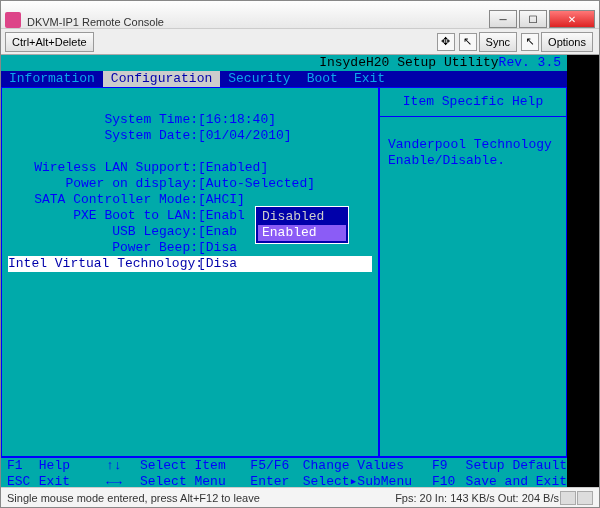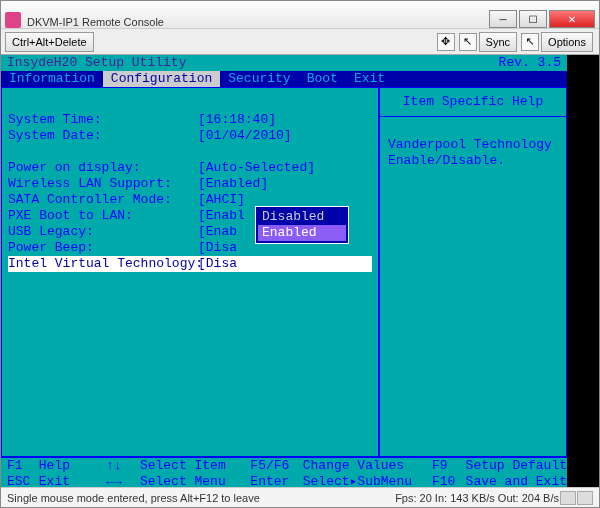--- a/index.html
+++ b/index.html
@@ -11,31 +11,31 @@
 .winbtns { display: flex; gap: 2px; }
 .winbtn { width: 28px; height: 18px; border: 1px solid #888; background: linear-gradient(#f8f8f8,#dcdcdc); display: flex; align-items: center; justify-content: center; font-size: 10px; }
 .winbtn.close { background: linear-gradient(#f77,#d22); color: #fff; width: 46px; }
 .toolbar { height: 26px; background: #eee; border-bottom: 1px solid #aaa; display: flex; align-items: center; padding: 2px 4px; }
 .tbtn { border: 1px solid #999; background: linear-gradient(#fafafa,#e0e0e0); padding: 3px 6px; font-size: 11px; margin-right: 2px; }
 .toolbar .spacer { flex: 1; }
 .tool-icon { width: 18px; height: 18px; display: inline-flex; align-items: center; justify-content: center; border: 1px solid #999; margin: 0 2px; background: #f8f8f8; }
 .console { flex: 1; background: #000; position: relative; overflow: hidden; }
 .bios { position: absolute; top: 0; left: 0; width: 566px; height: 434px; font-family: 'Courier New', monospace; font-size: 13px; line-height: 16px; color: #0aa; }
 .bios-header { background: #0aa; color: #00f; height: 16px; display: flex; padding: 0 6px; }
-.bios-header .ht { flex: 1; text-align: left; color: #4c1d95; font-family: Liberation Mono, monospace; }
+.bios-header .ht { flex: 1; text-align: right; color: #000000; font-family: Liberation Mono, monospace; }
 .bios-header .rev { color: #00f; }
 .menubar { background: #00a; color: #aaa; height: 16px; display: flex; }
 .menubar .mitem { padding: 0 8px; color: #0ea5e9; }
 .menubar .mitem.sel { background: #ccc; color: #00a; }
 .body-area { display: flex; height: 370px; background: #0aa; }
 .left-pane { width: 378px; border: 1px solid #00f; background: #0aa; color: #00f; padding: 8px 6px; position: relative; }
 .right-pane { flex: 1; border: 1px solid #00f; background: #0aa; color: #00f; padding: 0; }
 .rph { text-align: center; color: #00f; padding: 6px 0; border-bottom: 1px solid #00f; }
 .rpbody { padding: 20px 8px; color: #00f; }
-.row { display: flex; height: 16px; }
+.row { display: flex; height: 16px; text-align: right; }
 .label { width: 190px; white-space: pre; }
 .value { white-space: pre; }
 .sel-row { background: #fff; color: #00a; }
 .popup { position: absolute; top: 118px; left: 253px; width: 94px; background: #00a; border: 1px solid #fff; padding: 2px; }
 .popup .opt { color: #ccc; padding: 0 4px; }
 .popup .opt.active { background: #8b5cf6; color: #fff; }
 .footer { background: #0aa; height: 32px; border-top: 1px solid #00f; font-family: Liberation Mono, monospace; }
 .frow { display: flex; height: 16px; color: #00f; }
 .frow span { white-space: pre; }
 .fk { width: 40px; padding-left: 6px; }
@@ -98,26 +98,26 @@
             </div>
             <div class="row">
               <span class="label">System Date:</span>
               <span class="value">[01/04/2010]</span>
             </div>
             <div class="row">
               <span class="label"></span>
               <span class="value"></span>
             </div>
             <div class="row">
+              <span class="label">Wireless LAN Support:</span>
+              <span class="value">[Enabled]</span>
+            </div>
+            <div class="row">
               <span class="label">Power on display:</span>
               <span class="value">[Auto-Selected]</span>
-            </div>
-            <div class="row">
-              <span class="label">Wireless LAN Support:</span>
-              <span class="value">[Enabled]</span>
             </div>
             <div class="row">
               <span class="label">SATA Controller Mode:</span>
               <span class="value">[AHCI]</span>
             </div>
             <div class="row">
               <span class="label">PXE Boot to LAN:</span>
               <span class="value">[Enabl</span>
             </div>
             <div class="row">

